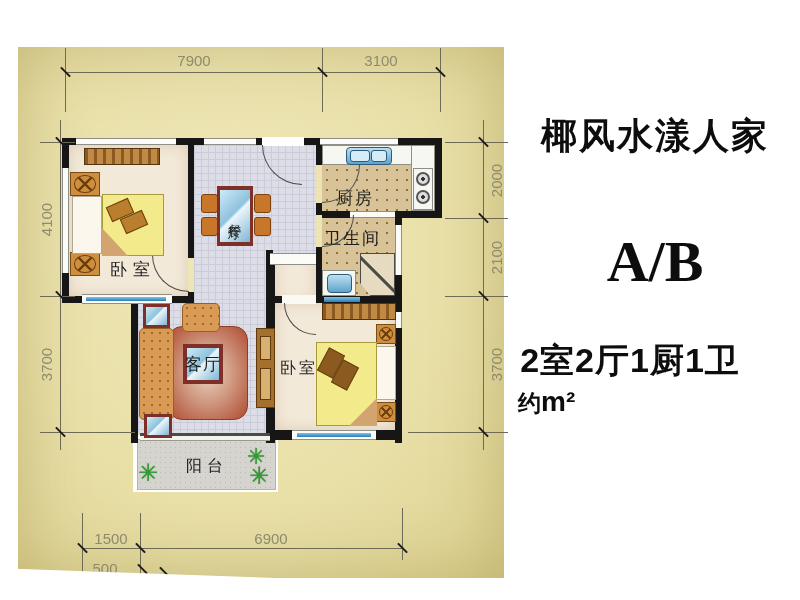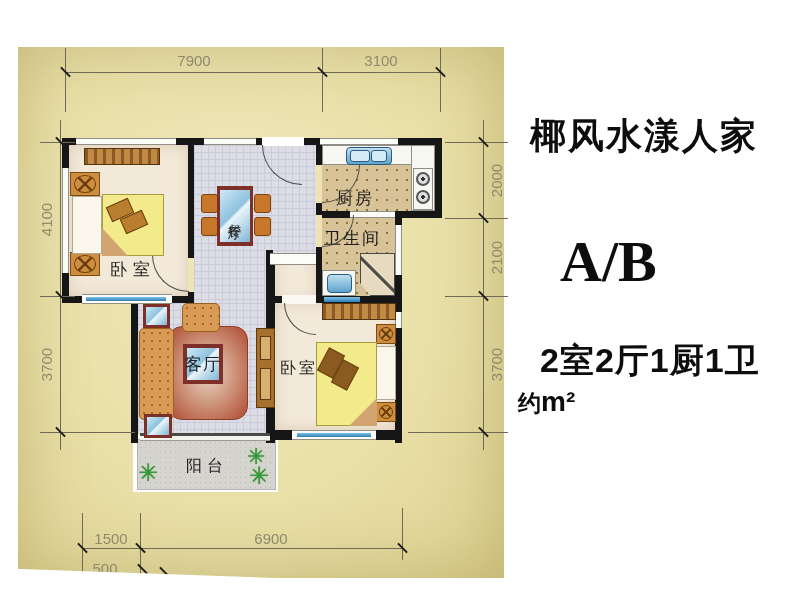--- a/index.html
+++ b/index.html
@@ -51,21 +51,21 @@
   .white-fix{background:#f7f7f2;border:1px solid #8f8f88;box-sizing:border-box;}
   .blue-fix{background:linear-gradient(#bfe0f0,#5da4cc);border:1px solid #2c5d80;border-radius:4px;}
   
   .dline{background:#6f6a55;}
   .tick{width:13px;height:2px;background:#1c1c1c;}
   .dim{color:#8f8a6e;font-size:15px;text-align:center;white-space:nowrap;}
   .dim-v{transform:rotate(-90deg);}
   .roomlabel{color:#1e1e1e;font-size:17px;white-space:nowrap;}
   .plant{color:#2f9e2f;text-shadow:0 0 1px #1d6b1d;line-height:1;}
   
-  .rp{color:#0d0d0d;}
+  .rp{color:#0d0d0d;text-align:center;}
 </style>
 </head>
 <body>
 
 <div class="stage">
 
   <div class="abs paper"></div>
 
   <div class="abs floor-cream" style="left:69px;top:145px;width:119px;height:151px;"></div>
   <div class="abs floor-tile" style="left:194px;top:145px;width:122px;height:112px;"></div>
@@ -232,19 +232,19 @@
   <div class="abs dim" style="left:71px;top:530px;width:80px;">1500</div>
   <div class="abs dim" style="left:231px;top:530px;width:80px;">6900</div>
   <div class="abs dim" style="left:80px;top:560px;width:50px;">500</div>
   <div class="abs tick" style="left:136px;top:568px;transform:rotate(45deg);"></div>
   <div class="abs tick" style="left:158px;top:571px;transform:rotate(45deg);"></div>
 
   <div class="abs" style="left:-10px;top:568px;width:430px;height:60px;background:#fff;transform:rotate(2deg);transform-origin:top left;"></div>
 
   <div class="abs rp" style="left:530px;top:112px;width:250px;font-size:36px;font-weight:bold;letter-spacing:2px;">椰风水漾人家</div>
   <div class="abs rp" style="left:560px;top:228px;width:190px;font-size:58px;font-weight:bold;font-family:'Liberation Serif','DejaVu Serif',serif;">A/B</div>
-  <div class="abs rp" style="left:540px;top:338px;width:260px;font-size:34px;font-weight:bold;letter-spacing:1px;">2室2厅1厨1卫</div>
+  <div class="abs rp" style="left:500px;top:338px;width:260px;font-size:34px;font-weight:bold;letter-spacing:1px;">2室2厅1厨1卫</div>
   <div class="abs" style="left:512px;top:386px;width:282px;display:flex;align-items:baseline;color:#0d0d0d;">
     <span style="font-size:23px;font-weight:bold;margin-left:6px;">约</span>
     <span style="font-size:28px;font-weight:bold;">m²</span>
   </div>
 
 </div>
 
 </body></html>

